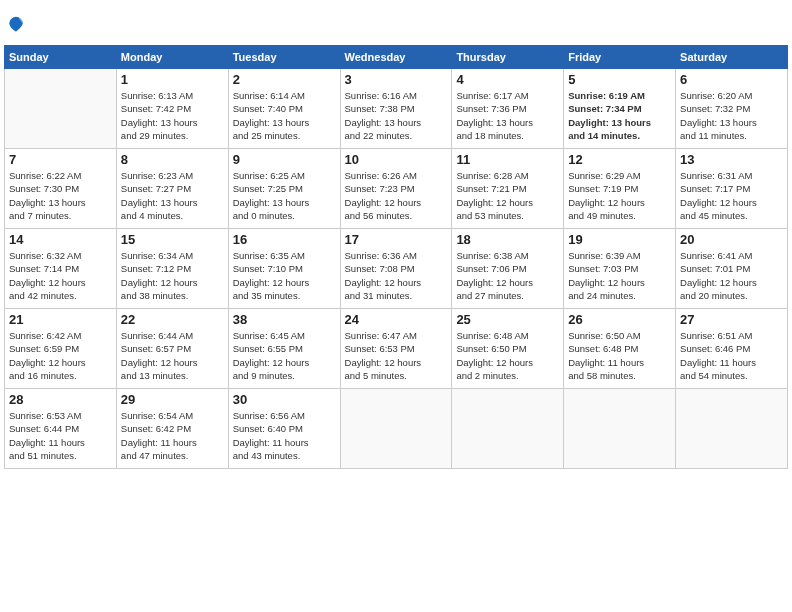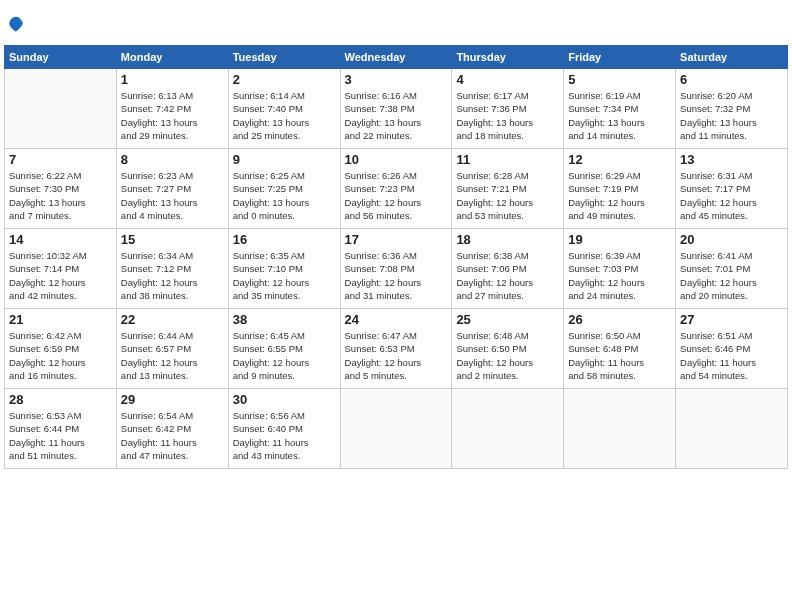--- a/index.html
+++ b/index.html
@@ -80,21 +80,21 @@
           </td>
           <td>
             <div class="day-number">4</div>
             <div class="day-info" style="white-space: pre-line;">Sunrise: 6:17 AM
 Sunset: 7:36 PM
 Daylight: 13 hours
 and 18 minutes.</div>
           </td>
           <td>
             <div class="day-number">5</div>
-            <div class="day-info" style="white-space: pre-line;">Sunrise: 6:19 AM
+            <div class="day-info" style="white-space: pre-line; font-weight: bold;">Sunrise: 6:19 AM
 Sunset: 7:34 PM
 Daylight: 13 hours
 and 14 minutes.</div>
           </td>
           <td>
             <div class="day-number">6</div>
             <div class="day-info" style="white-space: pre-line;">Sunrise: 6:20 AM
 Sunset: 7:32 PM
 Daylight: 13 hours
 and 11 minutes.</div>
@@ -147,21 +147,21 @@
             <div class="day-number">13</div>
             <div class="day-info" style="white-space: pre-line;">Sunrise: 6:31 AM
 Sunset: 7:17 PM
 Daylight: 12 hours
 and 45 minutes.</div>
           </td>
         </tr>
         <tr>
           <td>
             <div class="day-number">14</div>
-            <div class="day-info" style="white-space: pre-line;">Sunrise: 10:32 AM
+            <div class="day-info" style="white-space: pre-line;">Sunrise: 6:32 AM
 Sunset: 7:14 PM
 Daylight: 12 hours
 and 42 minutes.</div>
           </td>
           <td>
             <div class="day-number">15</div>
             <div class="day-info" style="white-space: pre-line;">Sunrise: 6:34 AM
 Sunset: 7:12 PM
 Daylight: 12 hours
 and 38 minutes.</div>

